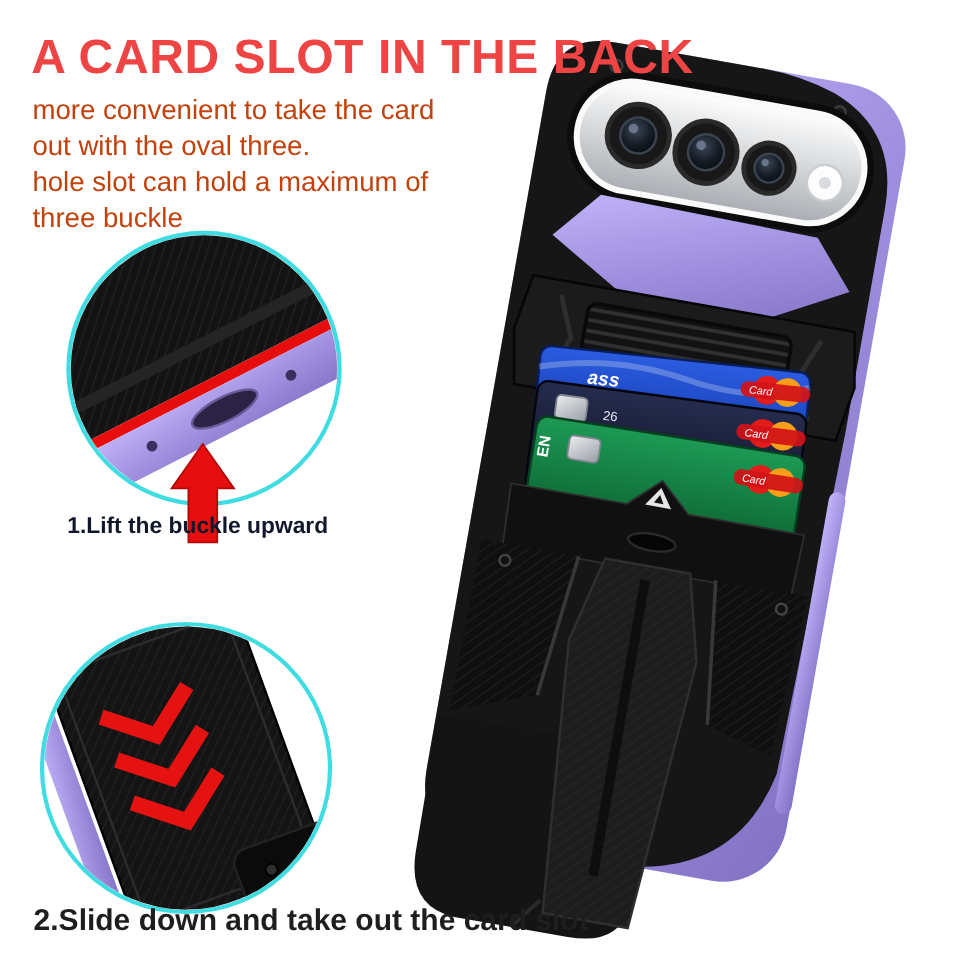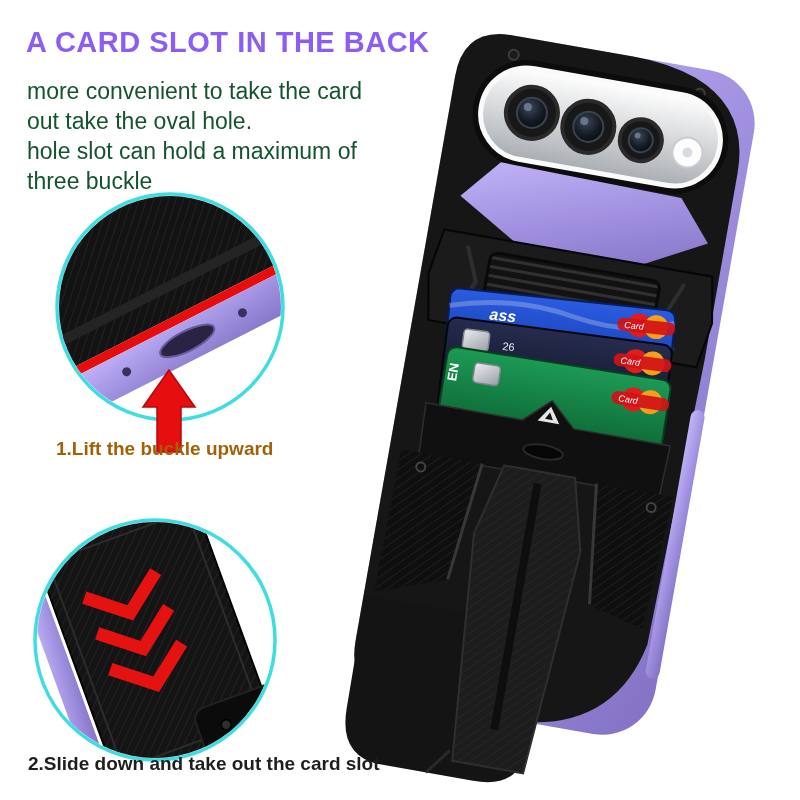--- a/index.html
+++ b/index.html
@@ -1,22 +1,22 @@
 <!DOCTYPE html>
 <html><head>
 <meta charset="utf-8">
 <style>
   html,body{margin:0;padding:0;background:#fff;}
   .page{position:relative;width:800px;height:800px;overflow:hidden;background:#fff;
         font-family:"Liberation Sans", sans-serif;}
   .abs{position:absolute;}
-  .headline{left:26px;top:26px;font-size:29px;font-weight:700;color:#8b5cf6;letter-spacing:.5px;}
-  .desc{left:27px;top:76px;font-size:23px;line-height:30px;color:#14532d;font-weight:400;}
-  .cap1{left:56px;top:438px;font-size:19px;font-weight:600;color:#a16207;text-align:center;}
-  .cap2{left:28px;top:753px;font-size:19px;font-weight:700;color:#1e1e1e;}
+  .headline{left:26px;top:26px;font-size:40px;font-weight:700;color:#ef4444;letter-spacing:.5px;}
+  .desc{left:27px;top:76px;font-size:23px;line-height:30px;color:#c2410c;font-weight:400;}
+  .cap1{left:56px;top:428px;font-size:19px;font-weight:600;color:#0f172a;text-align:center;}
+  .cap2{left:28px;top:753px;font-size:25px;font-weight:700;color:#1e1e1e;}
   svg{display:block;}
 </style>
 </head>
 <body>
 
 <div class="page">
 
   <svg class="abs" style="left:0;top:0" width="800" height="800" viewBox="0 0 800 800">
     <defs>
       <linearGradient id="purpleGrad" x1="0" y1="0" x2="1" y2="1">
@@ -211,21 +211,21 @@
           <circle cx="64" cy="124" r="5" fill="#2e2e2e" stroke="#000" stroke-width="1.5"></circle>
         </g>
       </g>
     </g>
   </svg>
 
   <div class="abs headline">A CARD SLOT IN THE BACK</div>
 
   <div class="abs desc">
     <div>more convenient to take the card</div>
-    <div>out take the oval hole.</div>
+    <div>out with the oval three.</div>
     <div>hole slot can hold a maximum of</div>
     <div>three buckle</div>
   </div>
 
   <div class="abs cap1">1.Lift the buckle upward</div>
   <div class="abs cap2">2.Slide down and take out the card slot</div>
 
 </div>
 
 </body></html>

